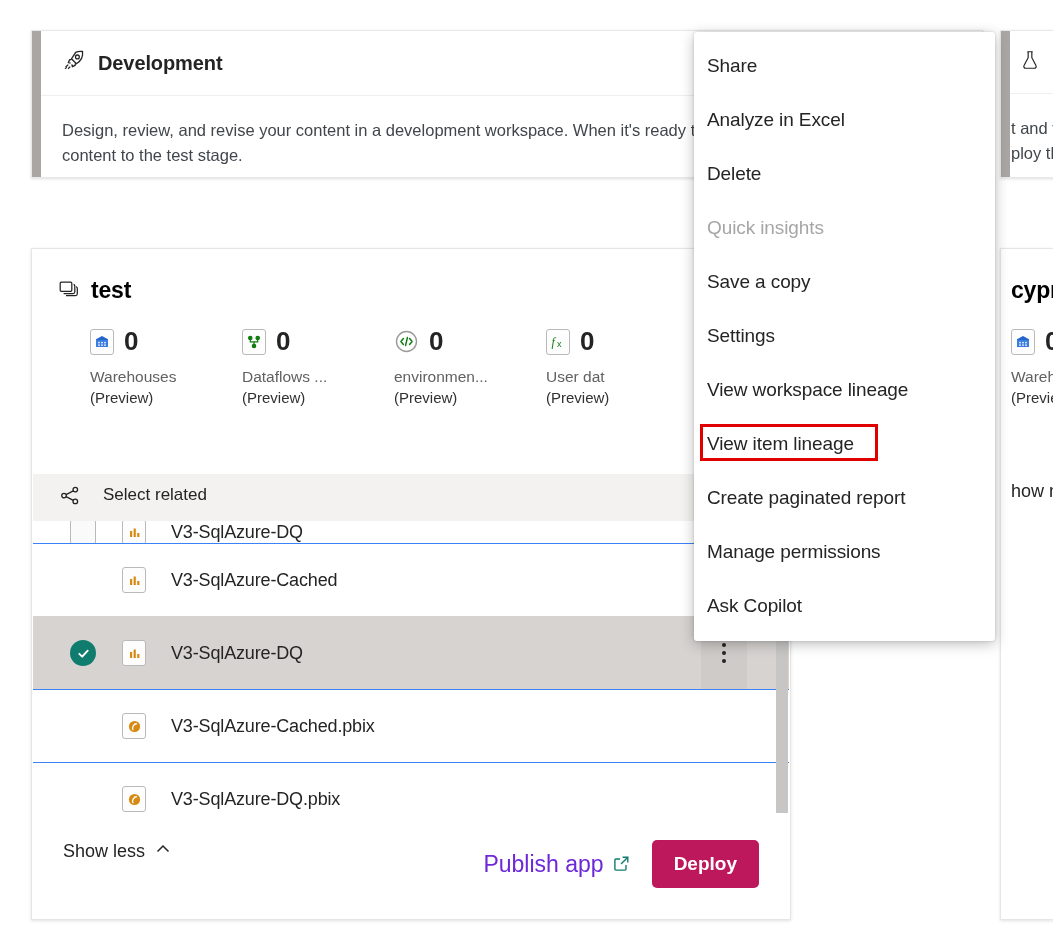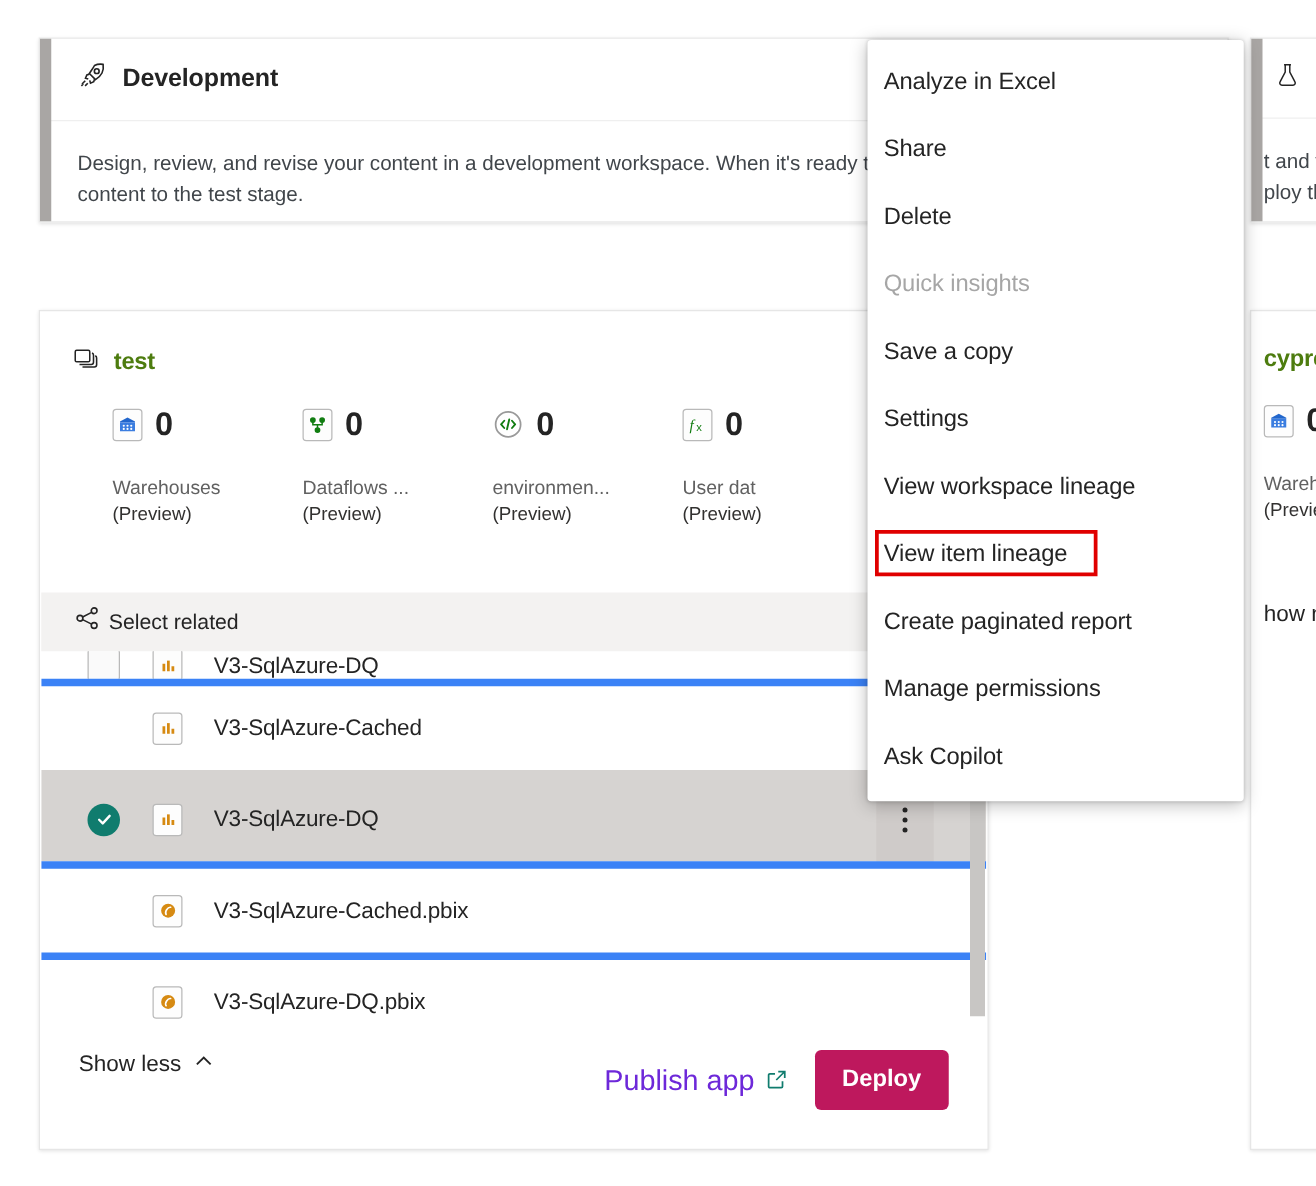--- a/index.html
+++ b/index.html
@@ -54,60 +54,60 @@
     box-sizing: border-box;
     overflow: hidden;
   }
   .ws-row {
     display: flex;
     align-items: center;
     gap: 11px;
     padding: 28px 0 0 26px;
   }
   .ws-name {
-    font-size: 19px;
+    font-size: 23px;
     font-weight: bold;
-    color: #4d7c0f;
+    color: #000000;
     letter-spacing: -0.2px;
   }
 
   .metrics {
     display: flex;
     padding: 22px 0 0 58px;
     gap: 0;
   }
   .metric { width: 152px; }
   .metric-top { display:flex; align-items:center; gap:10px; }
   .metric-count {
     font-size: 26px;
     font-weight: bold;
     color: #242424;
   }
   .metric-label {
-    margin-top: 25px;
+    margin-top: 9px;
     font-size: 15.5px;
     color: #616161;
     line-height: 21px;
   }
   .metric-preview {
     font-size: 15px;
     color: #323130;
     line-height: 21px;
   }
 
   
   .related-bar {
     position: absolute;
     left: 1px; right: 1px;
     height: 47px;
     background: #f3f2f1;
     display: flex;
     align-items: center;
   }
-  .related-left { display:flex; align-items:center; gap:6px; padding-left:26px; }
+  .related-left { display:flex; align-items:flex-start; gap:22px; padding-left:26px; }
   .related-label { font-size: 17px; color: #242424; }
   .related-right {
     margin-left: auto;
     display: flex;
     align-items: center;
     gap: 12px;
     padding-right: 24px;
     font-size: 16px;
     color: #242424;
   }
@@ -117,21 +117,21 @@
     position: absolute;
     left: 1px; right: 1px;
     overflow: hidden;
   }
   .item-row {
     position: relative;
     display: flex;
     align-items: center;
     height: 73px;
     box-sizing: border-box;
-    border-top: 6px solid #3b82f6;
+    border-top: 1px solid #3b82f6;
   }
   .item-row.selected { background: #d6d3d1; border-top-color: transparent;}
   .item-row.clipped { height: 22px; overflow:hidden; border-top:none; }
   .item-check { width: 56px; display:flex; justify-content:center; align-items:center; padding-left:22px;}
   .item-icon-wrap { width: 46px; display:flex; justify-content:center; align-items:center;}
   .item-name {
     font-size: 18px;
     color: #242424;
     padding-left: 14px;
     letter-spacing: -0.15px;
@@ -522,22 +522,22 @@
             </svg>
           </span>
         </div>
         <button class="deploy-btn">Deploy</button>
       </div>
     </div>
 
   </div>
 
   <div class="ctx-menu" style="left:694px; top:32px; width:301px;">
+    <div class="ctx-item">Share</div>
     <div class="ctx-item">Analyze in Excel</div>
-    <div class="ctx-item">Share</div>
     <div class="ctx-item">Delete</div>
     <div class="ctx-item disabled">Quick insights</div>
     <div class="ctx-item">Save a copy</div>
     <div class="ctx-item">Settings</div>
     <div class="ctx-item">View workspace lineage</div>
     <div class="ctx-item">View item lineage</div>
     <div class="ctx-item">Create paginated report</div>
     <div class="ctx-item">Manage permissions</div>
     <div class="ctx-item">Ask Copilot</div>
   </div>

